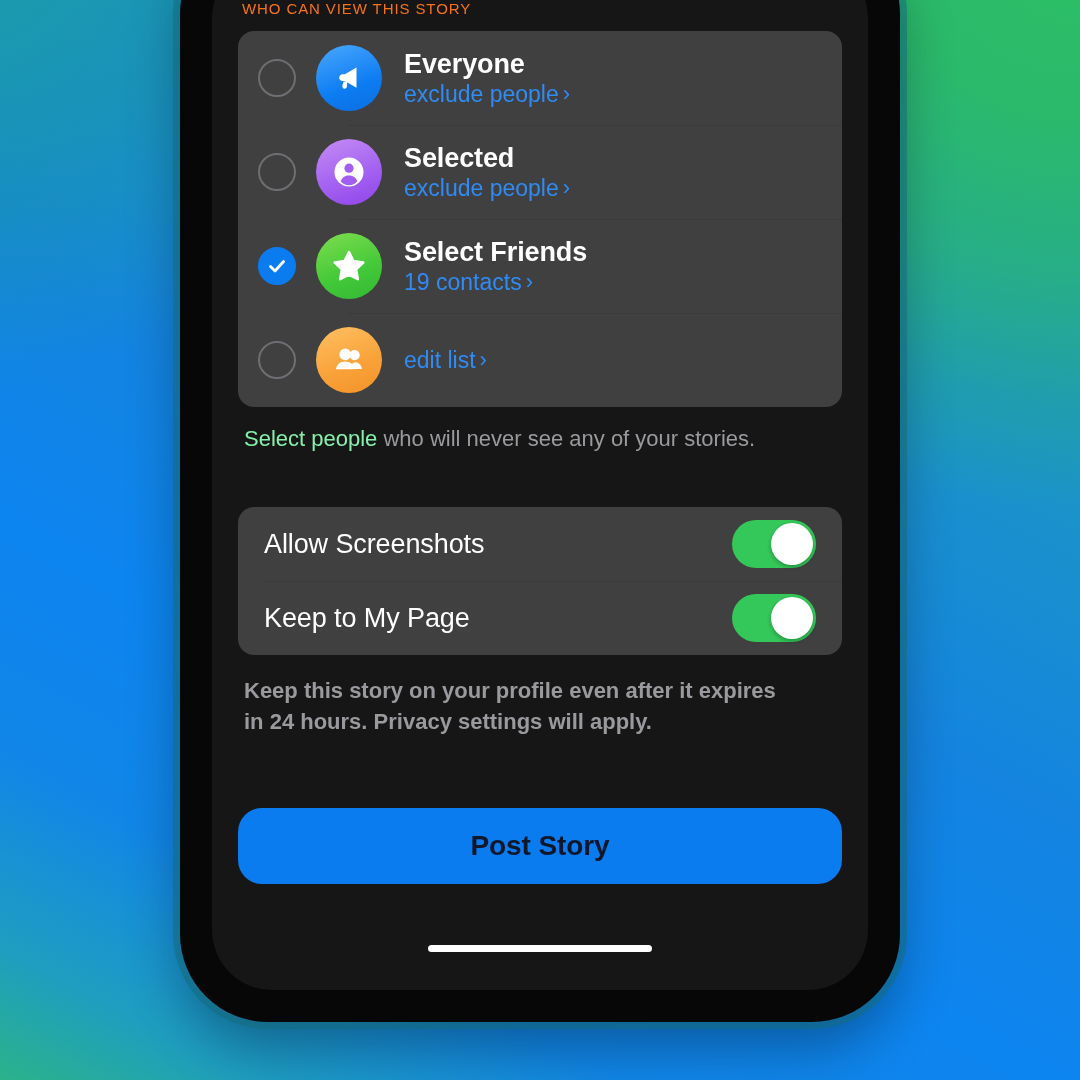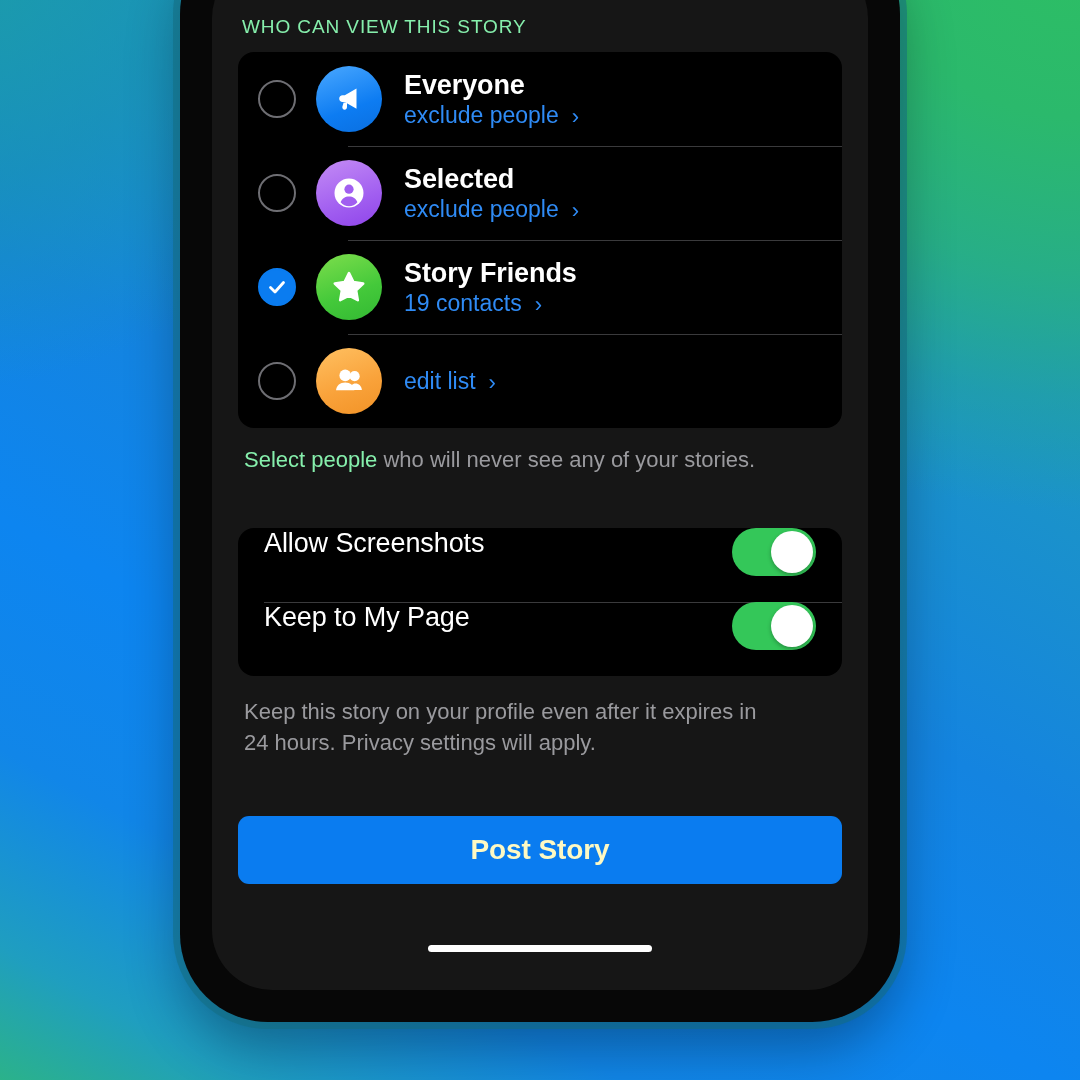--- a/index.html
+++ b/index.html
@@ -80,31 +80,31 @@
     position: absolute;
     left: 0;
     right: 0;
     top: 42px;              
     bottom: 0;
     padding: 0 26px;
   }
 
   
   .section-header {
-    color: #86efac;
-    font-size: 19px;
+    color: #f97316;
+    font-size: 15px;
     letter-spacing: 0.9px;
-    padding: 16px 4px 14px 4px;
+    padding: 0 4px 14px 4px;
     text-transform: uppercase;
     font-weight: 400;
   }
 
   
   .card {
-    background: #000000;
+    background: #404040;
     border-radius: 16px;
     overflow: hidden;
   }
 
   
   .audience-row {
     display: flex;
     align-items: center;
     height: 94px;
     padding: 0 18px 0 20px;
@@ -161,22 +161,22 @@
     font-size: 27px;
     font-weight: 700;
     line-height: 1.12;
     letter-spacing: -0.1px;
   }
   .row-sub {
     color: #2f8bf5;
     font-size: 23px;
     font-weight: 400;
     display: flex;
-    align-items: flex-end;
-    gap: 13px;
+    align-items: center;
+    gap: 4px;
     line-height: 1.15;
   }
   .row-sub .chev {
     font-size: 22px;
     line-height: 1;
     position: relative;
     top: 0px;
   }
 
   
@@ -185,20 +185,21 @@
     font-size: 22px;
     color: #9a9a9e;
     line-height: 1.34;
   }
   .footnote .link { color: #86efac; }
 
   
   #toggles-card { margin-top: 54px; }
   .toggle-row {
     display: flex;
+    align-items: center;
     justify-content: space-between;
     height: 74px;
     padding: 0 26px;
     position: relative;
   }
   .toggle-row + .toggle-row::before {
     content: "";
     position: absolute;
     left: 26px;
     right: 0;
@@ -233,33 +234,34 @@
   }
   .switch.on .knob { left: 39px; }
 
   
   .explain {
     padding: 21px 6px 0 6px;
     font-size: 22px;
     color: #9a9a9e;
     line-height: 1.38;
     max-width: 550px;
+    font-weight: bold;
   }
 
   
   #post-story-button {
     position: absolute;
     left: 26px;
     right: 26px;
     bottom: 106px;
-    height: 68px;
+    height: 76px;
     border: none;
-    border-radius: 11px;
+    border-radius: 24px;
     background: #0a7cf0;
-    color: #fef9c3;
+    color: #0f172a;
     font-family: "Liberation Sans", sans-serif;
     font-size: 28px;
     font-weight: 700;
     letter-spacing: -0.1px;
     cursor: pointer;
   }
 
   
   #home-indicator {
     position: absolute;
@@ -340,21 +342,21 @@
               <path d="M4.5 11.5 L9 16 L17.5 6.5" fill="none" stroke="#fff" stroke-width="2.8" stroke-linecap="round" stroke-linejoin="round"></path>
             </svg>
           </div>
           <div class="avatar green">
             <svg width="38" height="38" viewBox="0 0 38 38" aria-hidden="true">
               <path d="M19 5.2 L23.4 14.1 L33.2 15.5 L26.1 22.4 L27.8 32.2
                        L19 27.6 L10.2 32.2 L11.9 22.4 L4.8 15.5 L14.6 14.1 Z" fill="#ffffff" stroke="#ffffff" stroke-width="2.6" stroke-linejoin="round"></path>
             </svg>
           </div>
           <div class="row-text">
-            <div class="row-title">Story Friends</div>
+            <div class="row-title">Select Friends</div>
             <div class="row-sub">
               <span>19 contacts</span>
               <span class="chev">›</span>
             </div>
           </div>
         </div>
 
         <div class="audience-row">
           <div class="radio">
             

